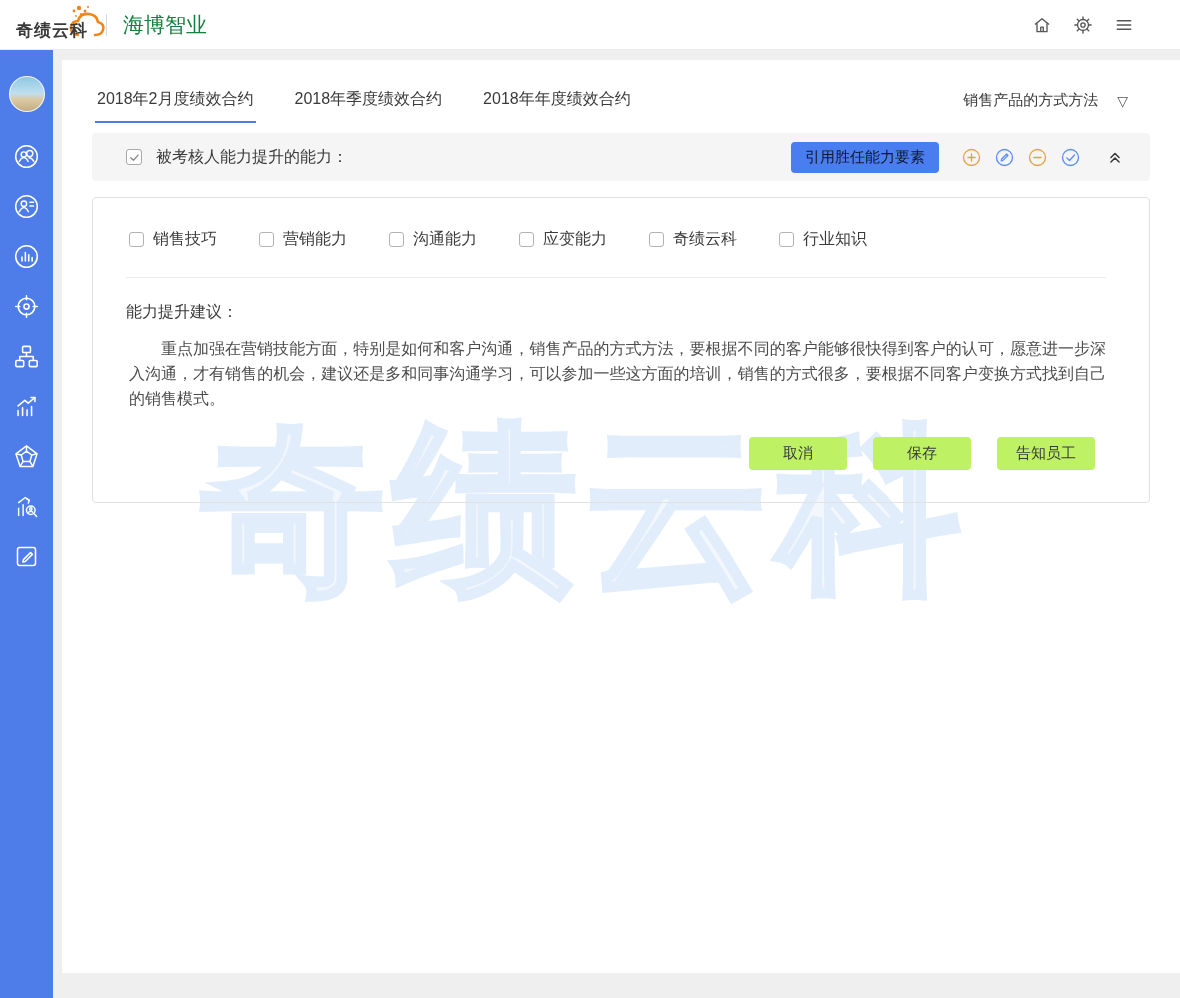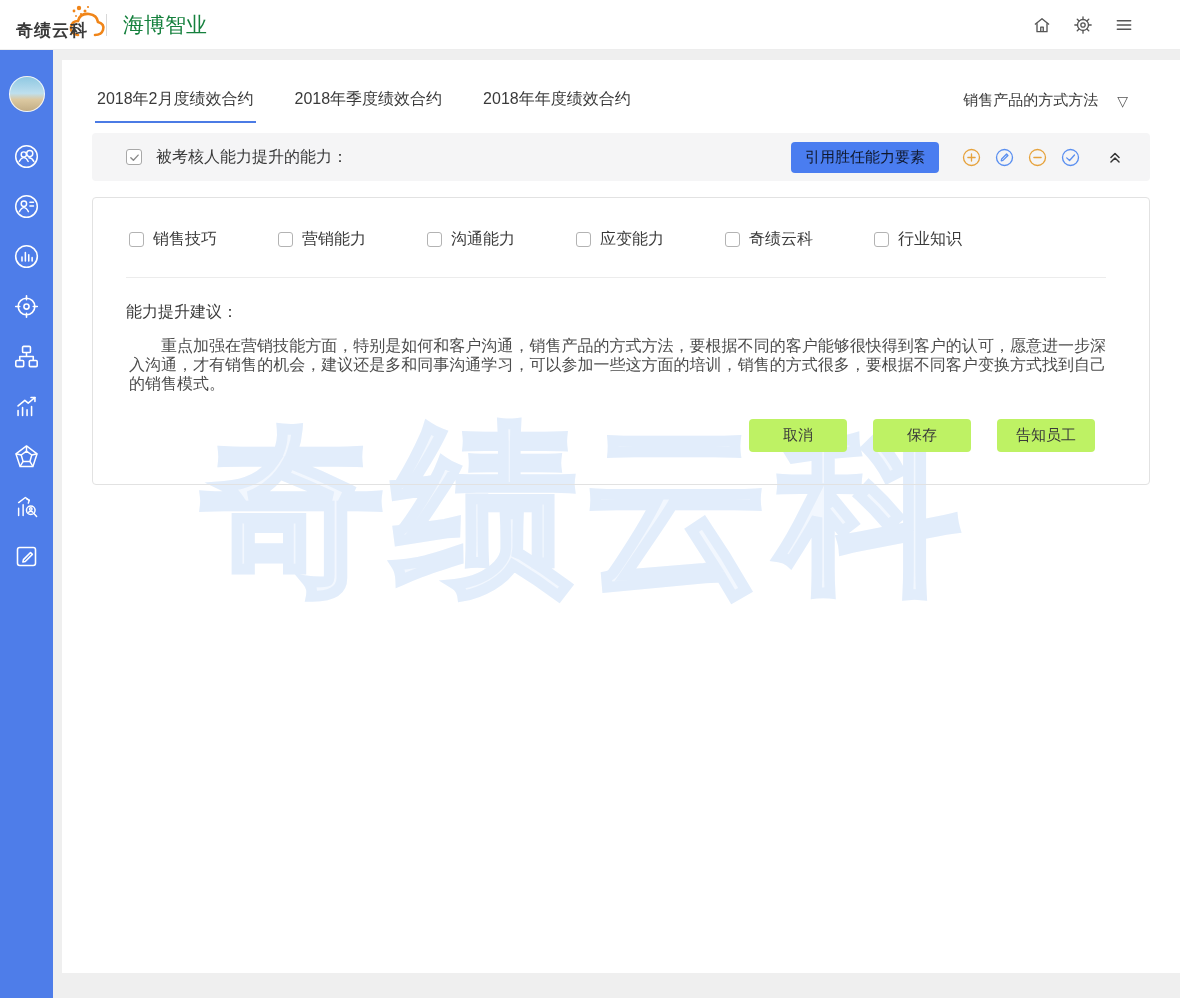--- a/index.html
+++ b/index.html
@@ -71,29 +71,29 @@
     font-family:inherit;
   }
   .tool-icons { display:flex; align-items:center; gap:14px; margin-left:23px; }
   .tool-icons .tool { width:19px; height:19px; cursor:pointer; display:block; }
   .collapse { width:18px; height:18px; margin-left:26px; margin-right:10px; cursor:pointer; }
   
   .section-box {
     margin:16px 30px 0; border:1px solid #e2e2e2; border-radius:4px;
     background:transparent; padding-bottom:30px;
   }
-  .skills-row { display:flex; align-items:center; padding:31px 43px 0 36px; column-gap:61px; flex-wrap:wrap; }
+  .skills-row { display:flex; align-items:center; padding:31px 43px 0 36px; column-gap:42px; flex-wrap:wrap; }
   .skill { display:flex; align-items:center; gap:9px; cursor:pointer; }
   .skill .cb { width:15px; height:15px; border-color:#b3b3b3; }
   .skill-label { font-size:16px; color:#3a3a3a; }
   .box-divider { margin:27px 43px 0 33px; border-top:1px solid #ececec; }
   .advice-label { padding:24px 0 0 33px; font-size:16px; color:#3a3a3a; }
   .advice-text {
     padding:13px 43px 0 36px; font-size:16px; color:#4c4c4c;
-    line-height:19px; text-indent:2em; text-align:justify;
+    line-height:25px; text-indent:2em; text-align:justify;
   }
   .box-actions { display:flex; justify-content:flex-end; gap:26px; padding:26px 54px 2px 0; }
   .gray-btn {
     min-width:98px; height:33px; background:#bef264; border:none; border-radius:4px;
     font-size:15px; color:#3a3a3a; cursor:pointer; font-family:inherit;
   }
 </style>
 </head>
 <body>
 

